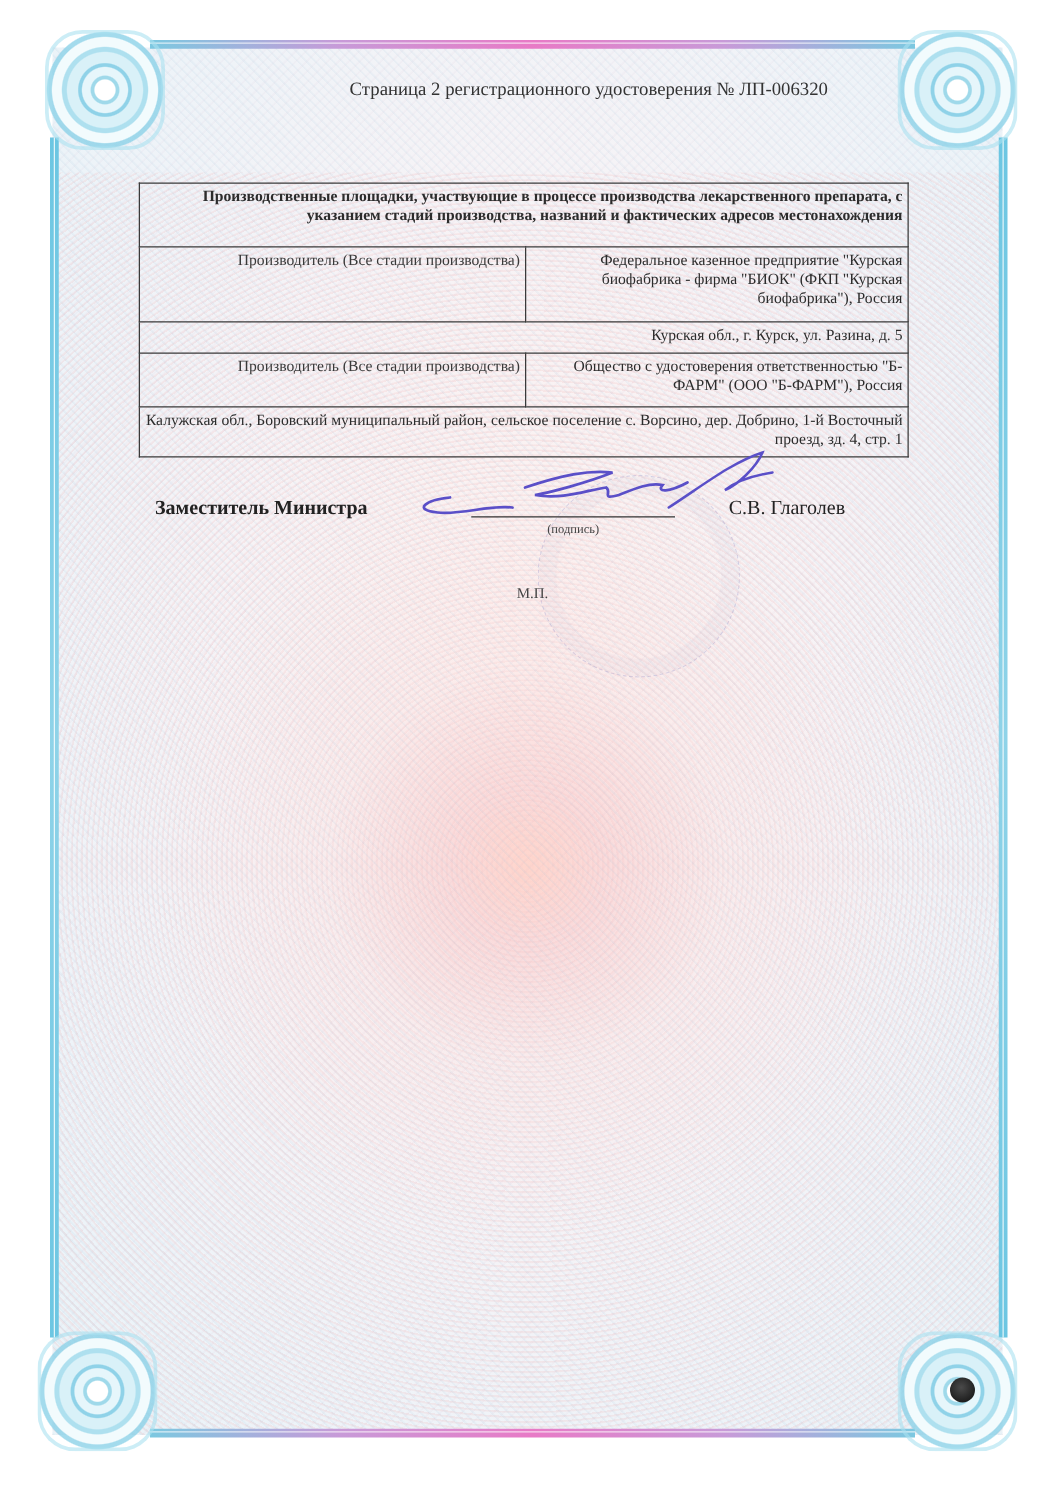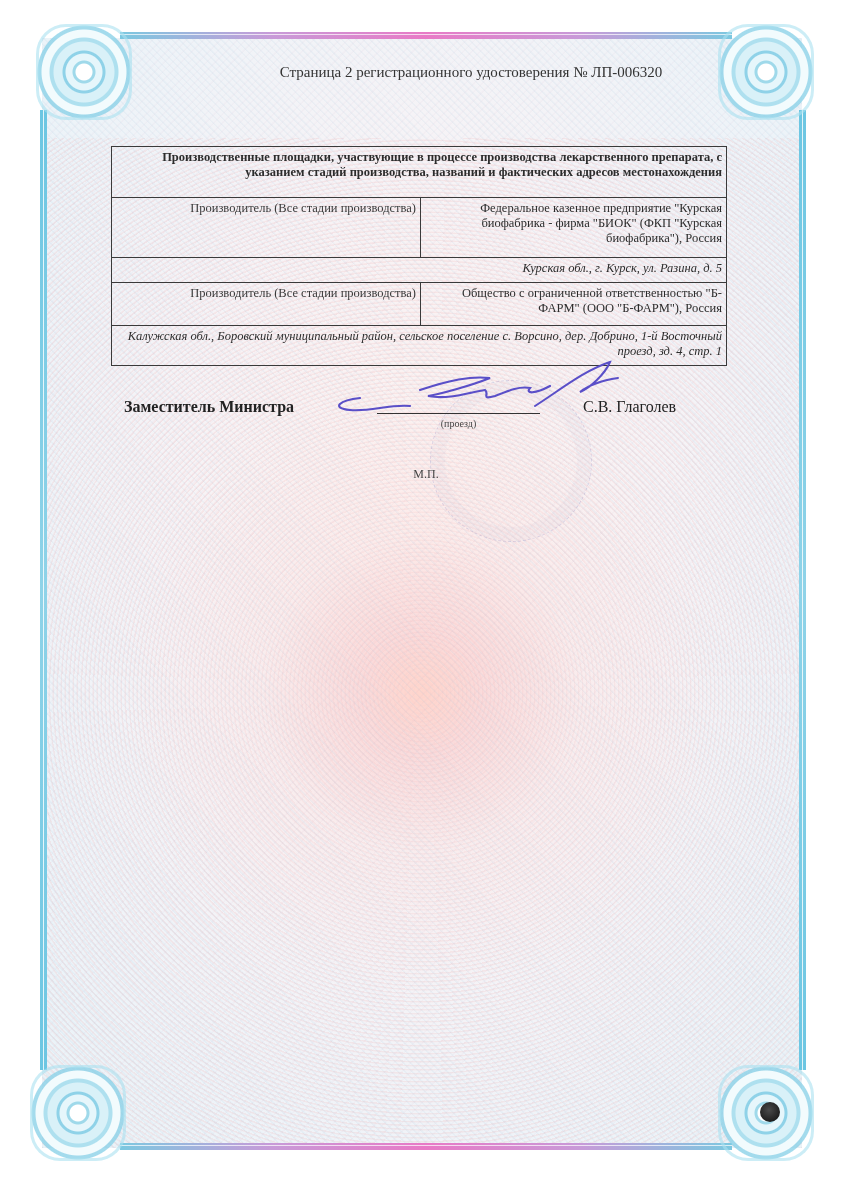--- a/index.html
+++ b/index.html
@@ -69,21 +69,21 @@
 
   table.sites {
     position: absolute; left: 111px; top: 146px; width: 616px;
     border-collapse: collapse; font-size: 12.5px; line-height: 15px; color: #2c2c2c; text-align: right;
   }
   table.sites td {
     border: 1.5px solid #3a3a3a; padding: 3px 4px 3px 4px; vertical-align: top;
   }
   .hdr { font-weight: bold; height: 44px; }
   .role { width: 300px; color: #3a3a3a; }
-  .addr { padding-top: 4px; font-style: italic; }
+  .addr { padding-top: 4px; }
   tr.r1 td { height: 53px; }
   tr.a1 td { height: 18px; }
   tr.r2 td { height: 36px; }
   tr.a2 td { height: 33px; margin-top: 48px; }
 
   .sign-title {
     position: absolute; left: 114px; top: 398px; font-weight: bold; font-size: 16px; color: #222; margin-left: 10px;
   }
   .sign-line {
     position: absolute; left: 377px; top: 413px; width: 163px; height: 1px; background: #333;
@@ -131,34 +131,34 @@
     </tr>
     <tr class="r1">
       <td class="role">Производитель (Все стадии производства)</td>
       <td>Федеральное казенное предприятие "Курская биофабрика - фирма "БИОК" (ФКП "Курская биофабрика"), Россия</td>
     </tr>
     <tr class="a1">
       <td class="addr" colspan="2">Курская обл., г. Курск, ул. Разина, д. 5</td>
     </tr>
     <tr class="r2">
       <td class="role">Производитель (Все стадии производства)</td>
-      <td>Общество с ограниченной ответственностью "Б-ФАРМ" (ООО "Б-ФАРМ"), Россия</td>
+      <td>Общество с удостоверения ответственностью "Б-ФАРМ" (ООО "Б-ФАРМ"), Россия</td>
     </tr>
     <tr class="a2">
       <td class="addr" colspan="2">Калужская обл., Боровский муниципальный район, сельское поселение с. Ворсино, дер. Добрино, 1-й Восточный проезд, зд. 4, стр. 1</td>
     </tr>
   </tbody>
     </table>
 
   <div class="stamp"></div>
 
   <svg class="signature" viewBox="0 0 300 60">
     <path d="M40 38 C 20 40, 10 48, 30 50 C 50 52, 70 44, 90 46" fill="none" stroke="#5a4fc8" stroke-width="2.2" stroke-linecap="round"></path>
     <path d="M100 30 C 130 20, 150 16, 170 18 C 150 26, 120 34, 108 36 C 130 40, 150 32, 165 30 C 170 34, 160 40, 175 36 C 190 30, 200 26, 210 28 C 205 34, 215 34, 230 26" fill="none" stroke="#5a4fc8" stroke-width="2.2" stroke-linecap="round"></path>
     <path d="M215 46 C 240 30, 265 10, 290 2 C 285 14, 270 28, 260 32 C 270 24, 285 20, 298 18" fill="none" stroke="#5a4fc8" stroke-width="2" stroke-linecap="round"></path>
   </svg>
 
   <div class="sign-title">Заместитель Министра</div>
   <div class="sign-line"></div>
-  <div class="sign-caption">(проезд)</div>
+  <div class="sign-caption">(подпись)</div>
   <div class="sign-name">С.В. Глаголев</div>
   <div class="mp">М.П.</div>
 </div>
 
 </body></html>

